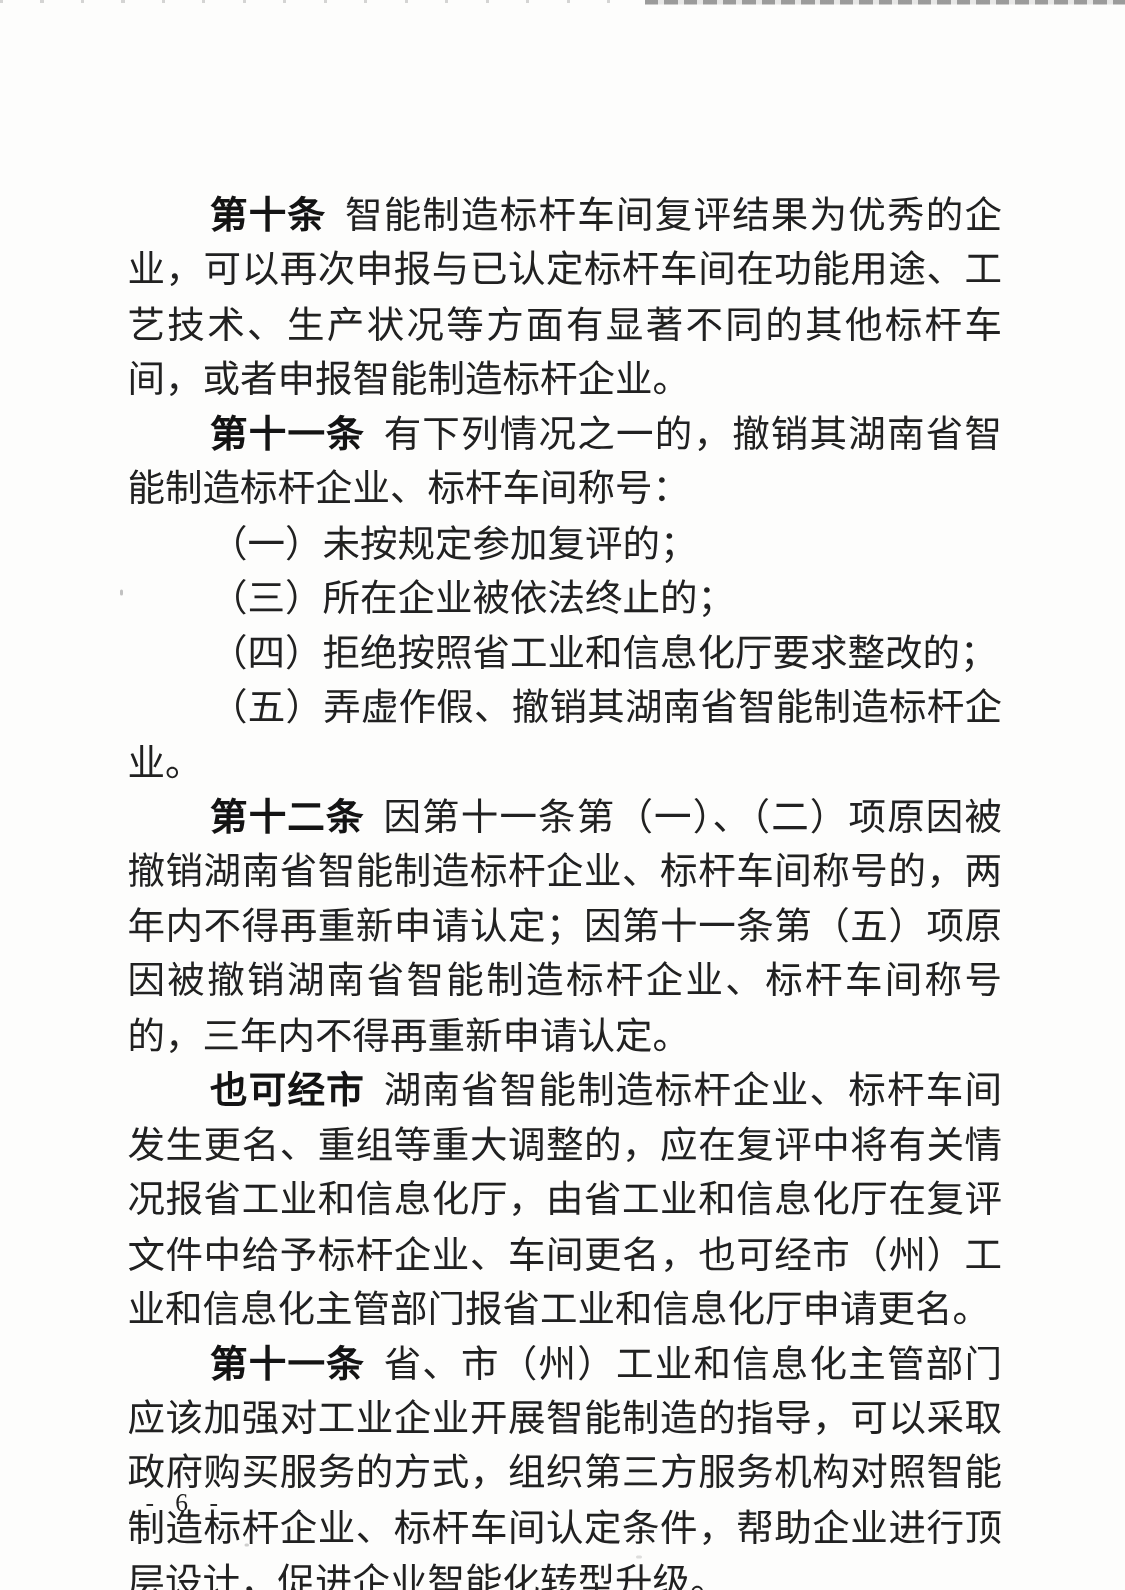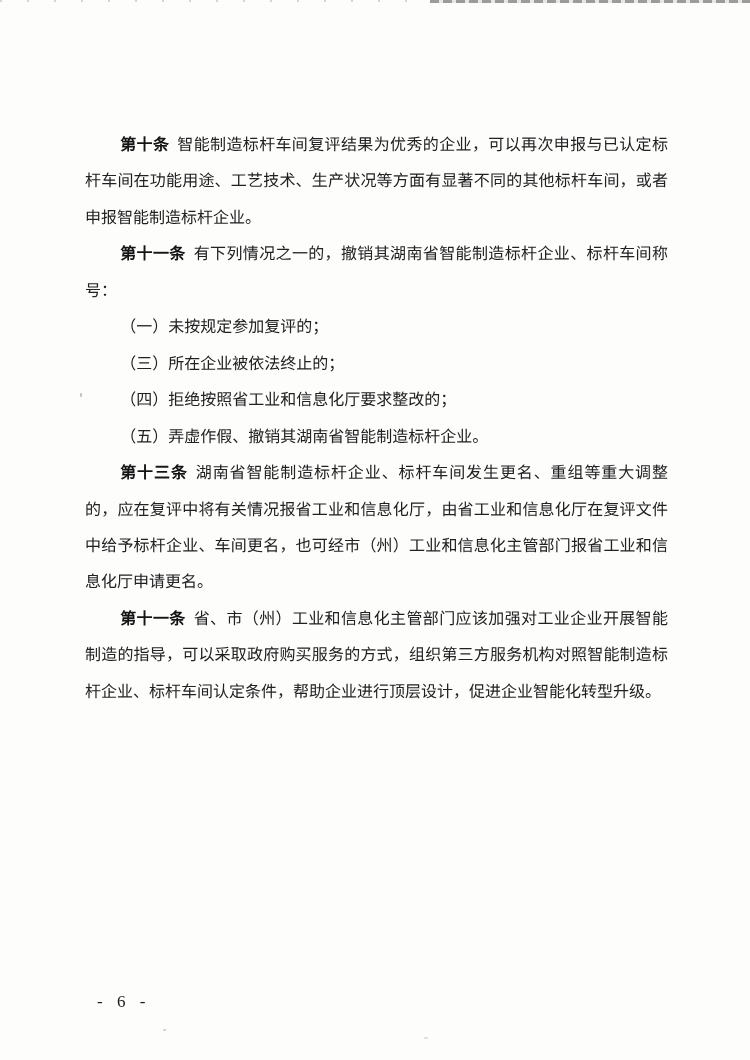--- a/index.html
+++ b/index.html
@@ -49,21 +49,21 @@
 
   .content {
     position: absolute;
     left: 85px;
     top: 127px;
     width: 583px;
     color: var(--ink, #212121);
   }
   .content p {
     margin: 0;
-    font-size: 16px;
+    font-size: 25px;
     line-height: 36.45px;
     text-indent: 2.2em;
     text-align: justify;
     text-justify: inter-ideograph;
     letter-spacing: 0;
   }
   .art-heading:not(:empty) {
     font-weight: bold;
     color: var(--heading-ink, #141414);
     margin-right: 0.5em;
@@ -102,21 +102,24 @@
     <p>
       <b class="art-heading"></b><span class="art-text">（三）所在企业被依法终止的；</span>
     </p>
     <p>
       <b class="art-heading"></b><span class="art-text">（四）拒绝按照省工业和信息化厅要求整改的；</span>
     </p>
     <p>
       <b class="art-heading"></b><span class="art-text">（五）弄虚作假、撤销其湖南省智能制造标杆企业。</span>
     </p>
     <p>
-      <b class="art-heading">第十三条</b><span class="art-text">湖南省智能制造标杆企业、标杆车间发生更名、重组等重大调整的，应在复评中将有关情况报省工业和信息化厅，由省工业和信息化厅在复评文件中给予标杆企业、车间更名，也可经市（州）工业和信息化主管部门报省工业和信息化厅申请更名。</span>
+      <b class="art-heading">第十二条</b><span class="art-text">因第十一条第（一）、（二）项原因被撤销湖南省智能制造标杆企业、标杆车间称号的，两年内不得再重新申请认定；因第十一条第（五）项原因被撤销湖南省智能制造标杆企业、标杆车间称号的，三年内不得再重新申请认定。</span>
+    </p>
+    <p>
+      <b class="art-heading">也可经市</b><span class="art-text">湖南省智能制造标杆企业、标杆车间发生更名、重组等重大调整的，应在复评中将有关情况报省工业和信息化厅，由省工业和信息化厅在复评文件中给予标杆企业、车间更名，也可经市（州）工业和信息化主管部门报省工业和信息化厅申请更名。</span>
     </p>
     <p>
       <b class="art-heading">第十一条</b><span class="art-text">省、市（州）工业和信息化主管部门应该加强对工业企业开展智能制造的指导，可以采取政府购买服务的方式，组织第三方服务机构对照智能制造标杆企业、标杆车间认定条件，帮助企业进行顶层设计，促进企业智能化转型升级。</span>
     </p>
   </div>
 
   <div class="page-number">- 6 -</div>
 </div>
 
 </body></html>

